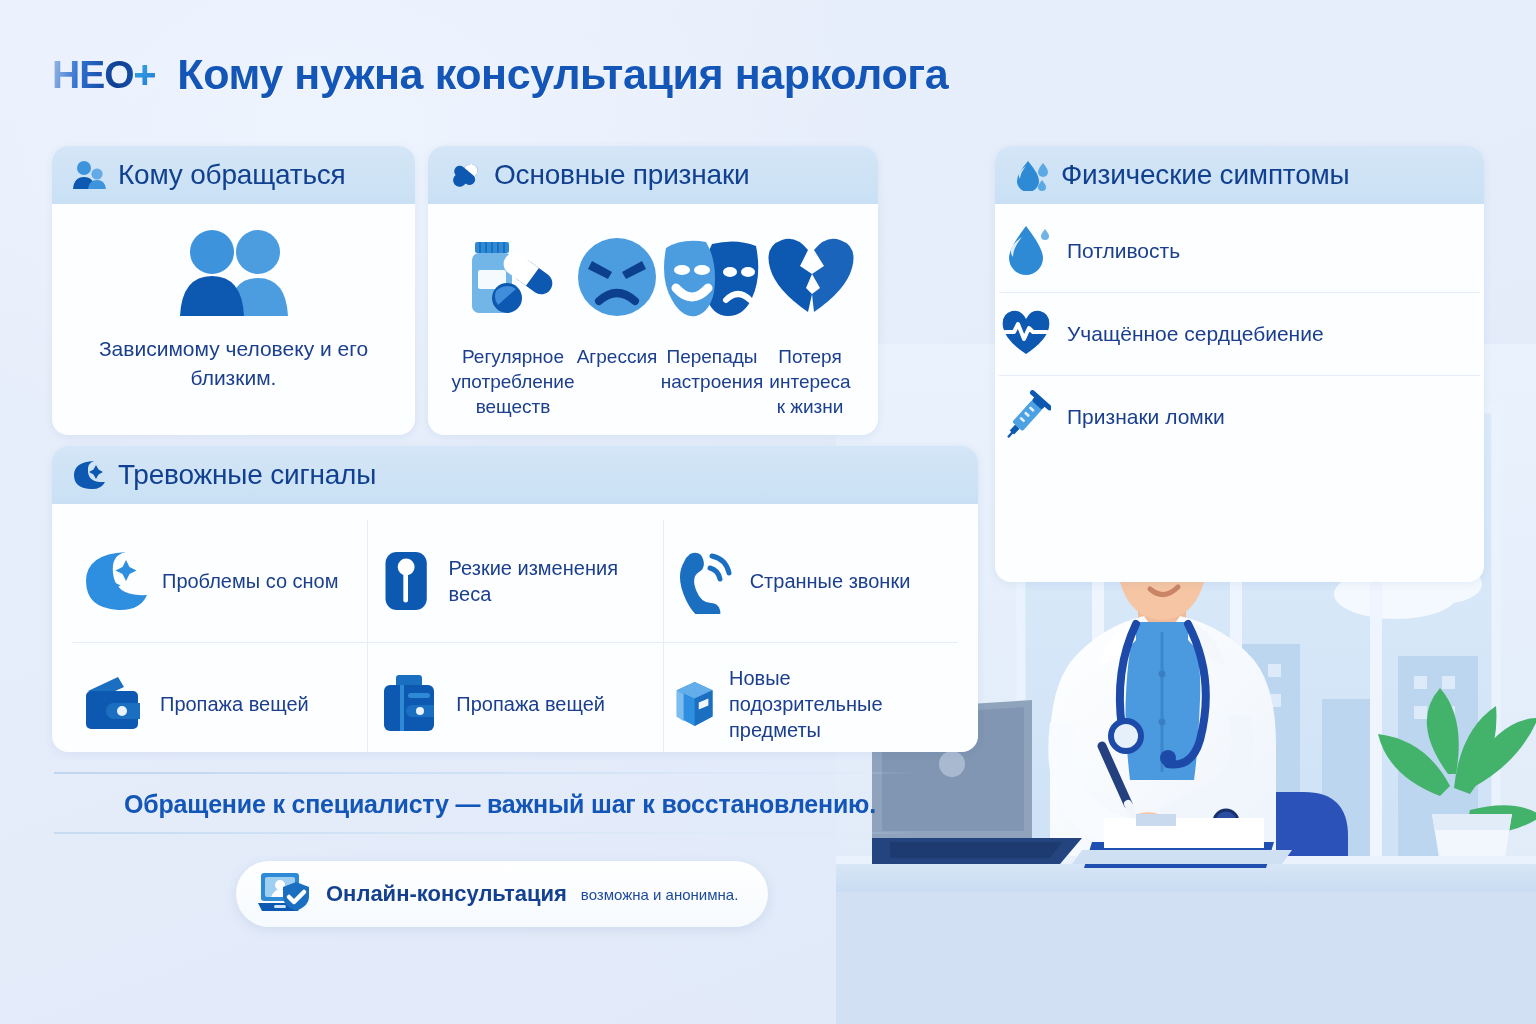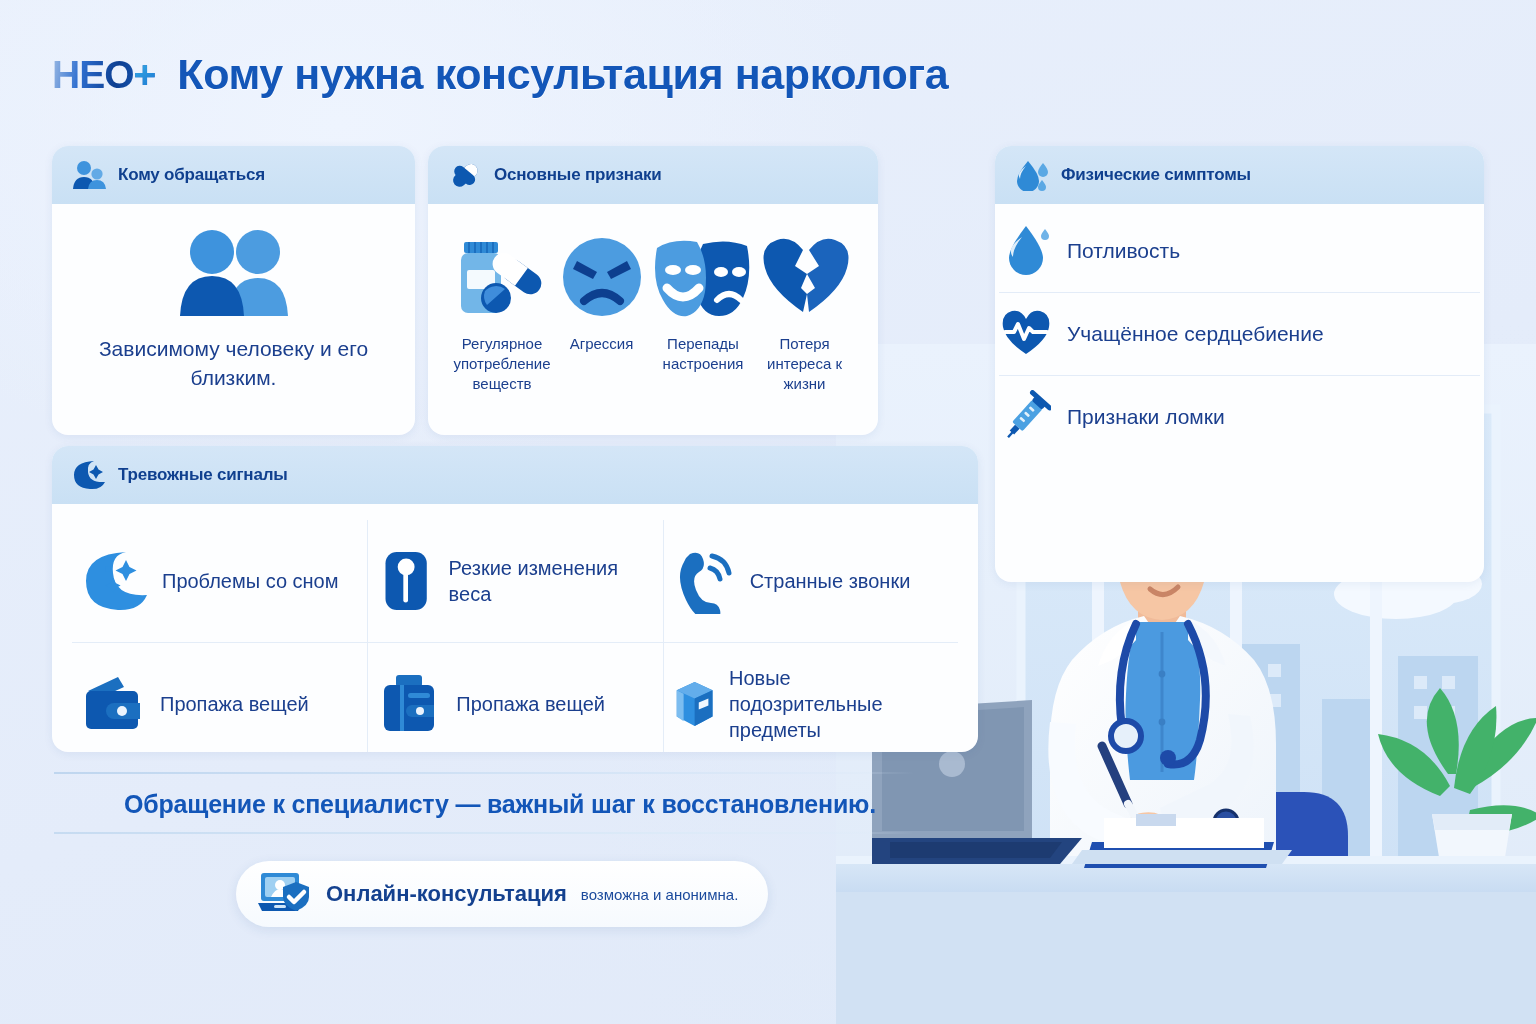--- a/index.html
+++ b/index.html
@@ -28,36 +28,36 @@
          background:linear-gradient(135deg,#39b6e8,#1a6fd0);
          -webkit-background-clip:text; background-clip:text; }
   .page-title{ font-size:43px; font-weight:bold; color:#1356b8; letter-spacing:-0.4px;
                text-shadow:0 1px 0 #ffffff; white-space:nowrap; }
 
   
   .card{ position:absolute; background:#fdfeff; border-radius:16px;
          box-shadow:0 2px 10px rgba(34,72,140,.07); overflow:hidden; }
   .card-head{ height:58px; background:linear-gradient(180deg,#d4e6f7 0%,#c9e0f4 100%);
               display:flex; align-items:center; gap:12px; padding:0 20px; }
-  .card-head .ttl{ font-size:17px; font-weight:bold; color:#10408f; letter-spacing:-0.2px; }
+  .card-head .ttl{ font-size:28px; font-weight:normal; color:#10408f; letter-spacing:-0.2px; }
   .card-body{ padding:16px 20px 18px; }
 
   #card-who{   left:52px;  top:146px; width:363px; height:289px; }
   #card-signs{ left:428px; top:146px; width:450px; height:289px; }
   #card-phys{  left:995px; top:146px; width:489px; height:436px; }
   #card-alarm{ left:52px;  top:446px; width:926px; height:306px; }
 
   
   .who-body{ display:flex; flex-direction:column; align-items:center; padding-top:20px; }
   .who-cap{ margin-top:14px; text-align:center; font-size:21px; color:#1b3f8e; line-height:1.4; }
 
   
   .signs-row{ display:flex; justify-content:space-between; padding:14px 4px 0; }
   .sign{ width:122px; display:flex; flex-direction:column; align-items:center; }
-  .sign .lbl{ margin-top:14px; text-align:center; font-size:15px; color:#1b3f8e; line-height:1.32; }
+  .sign .lbl{ margin-top:24px; text-align:center; font-size:19px; color:#1b3f8e; line-height:1.32; }
 
   
   .plist{ padding:6px 4px 0; }
   .prow{ display:flex; align-items:center; gap:16px; min-height:74px; padding:4px 2px; }
   .prow + .prow{ border-top:1px solid #e3ecf8; }
   .prow .lbl{ font-size:21px; color:#1b3f8e; line-height:1.26; }
 
   
   .agrid{ display:grid; grid-template-columns:1fr 1fr 1fr; }
   .acell{ display:flex; align-items:center; gap:14px; min-height:106px; padding:8px 10px; }

